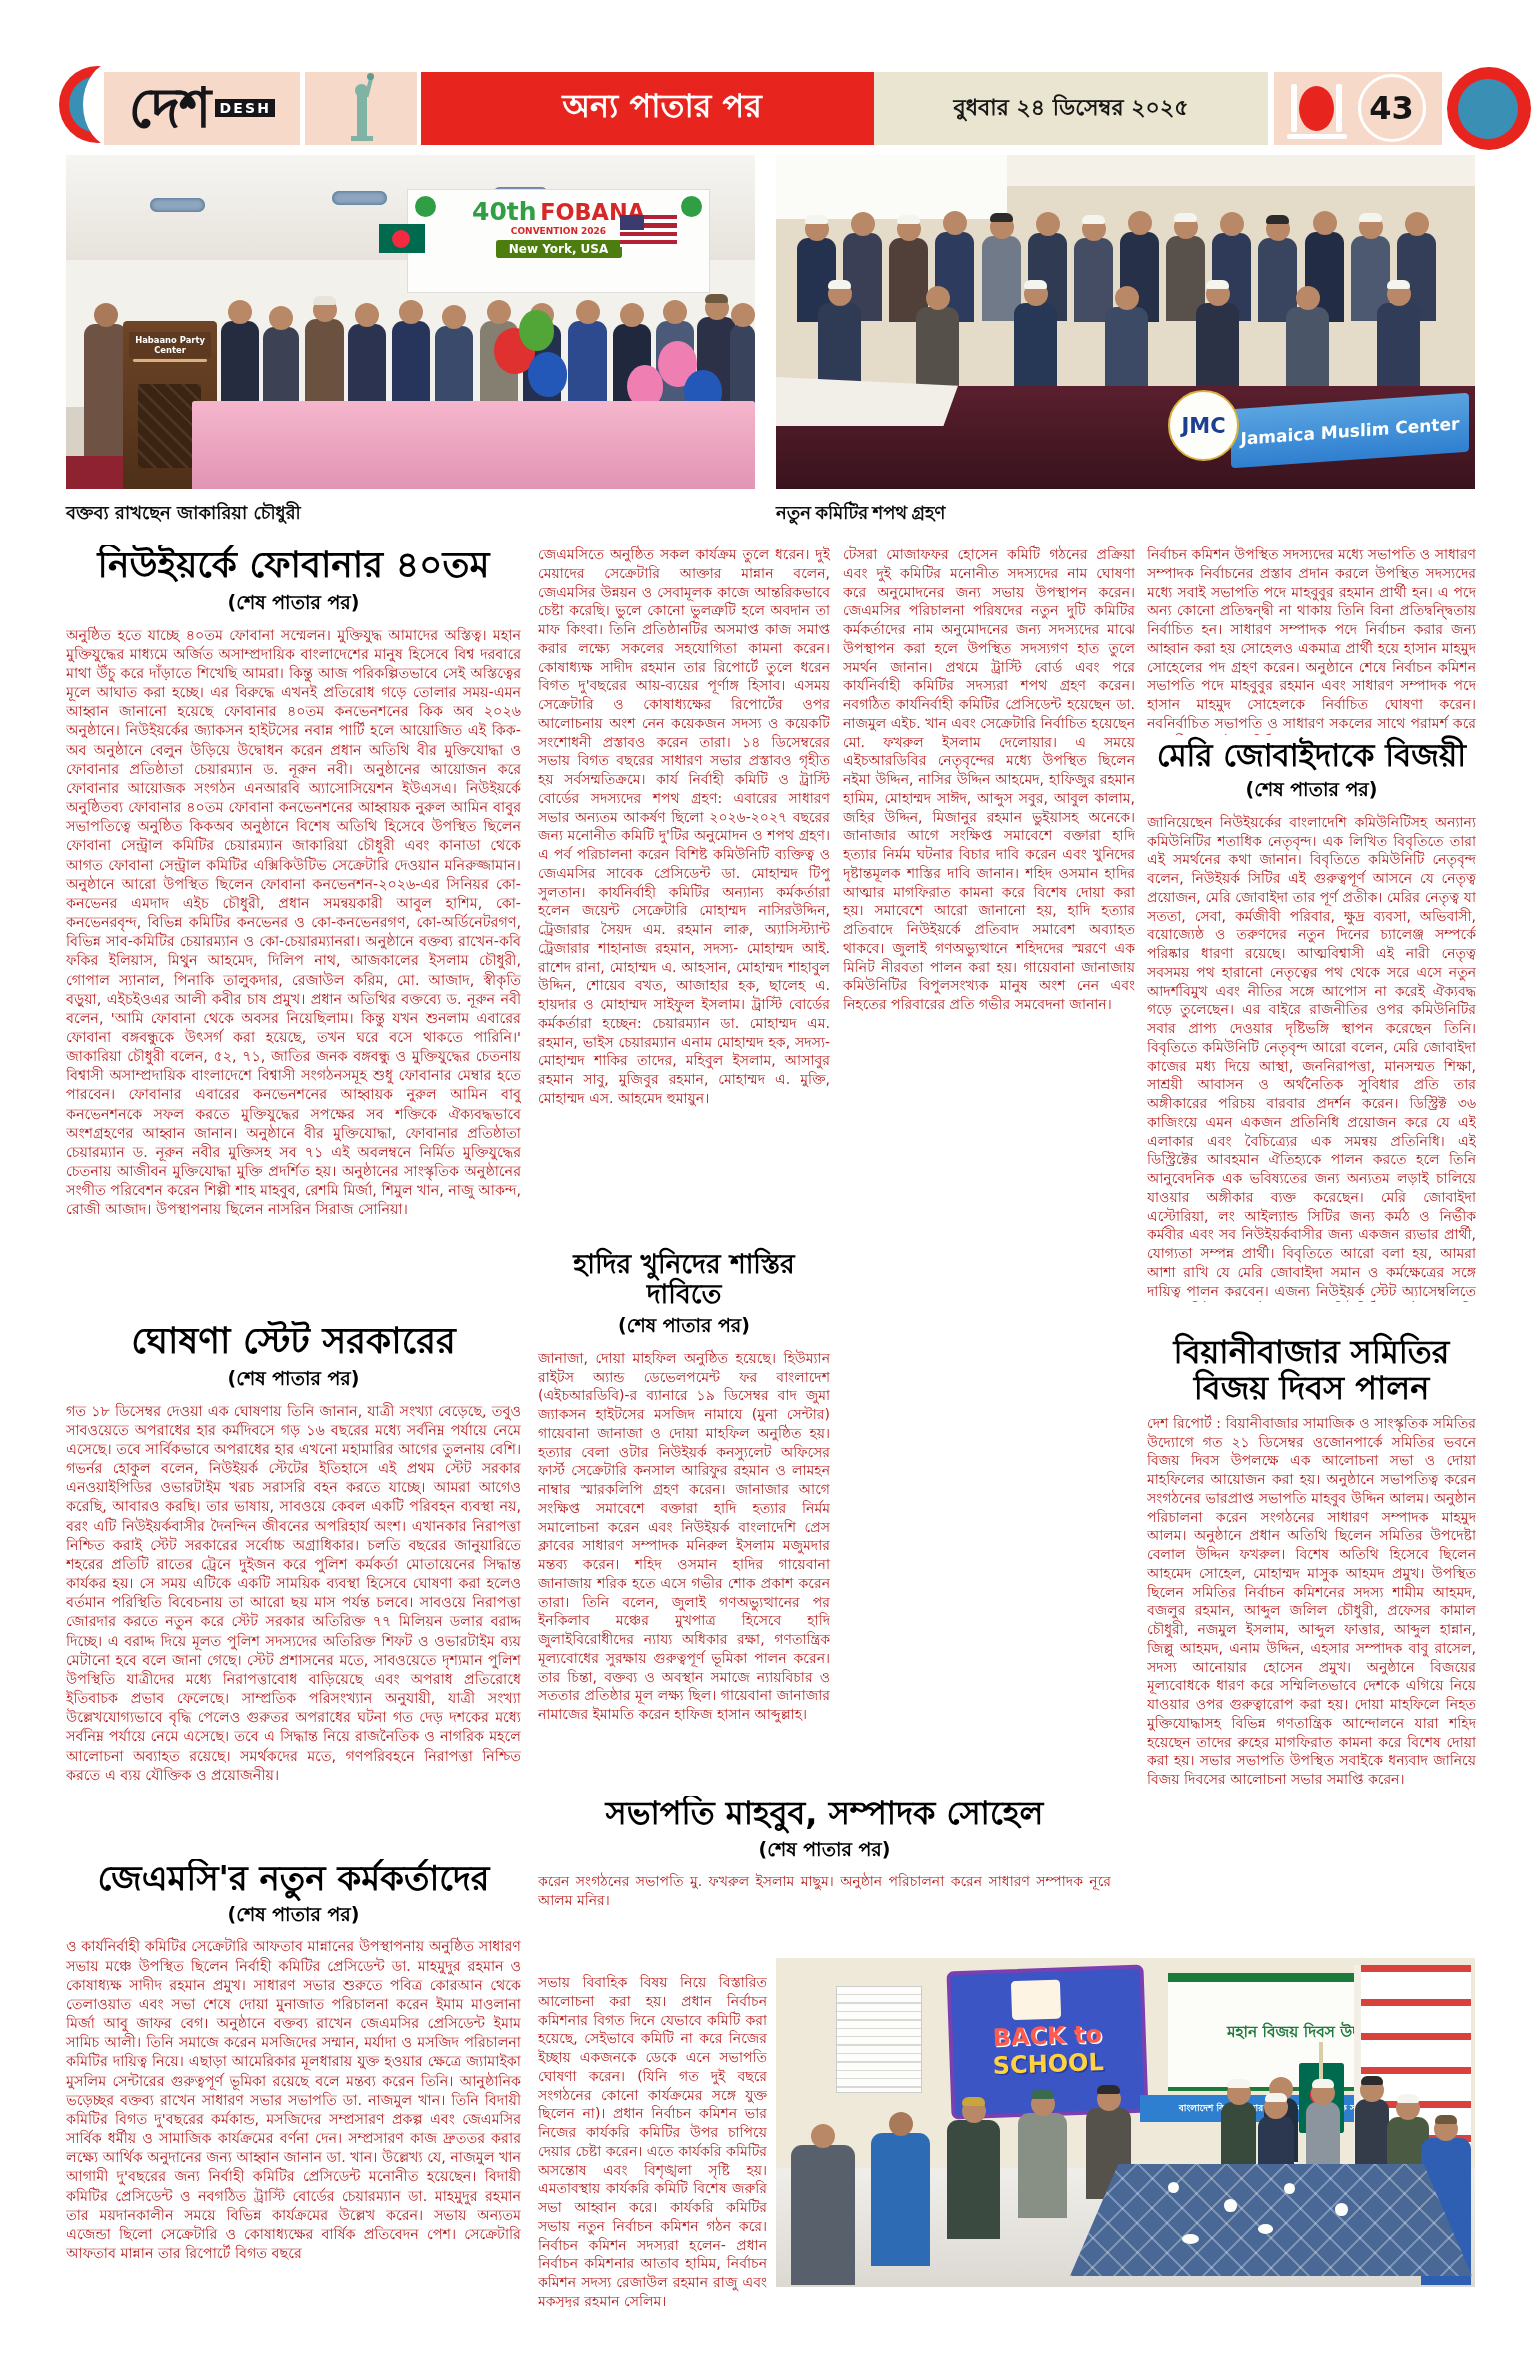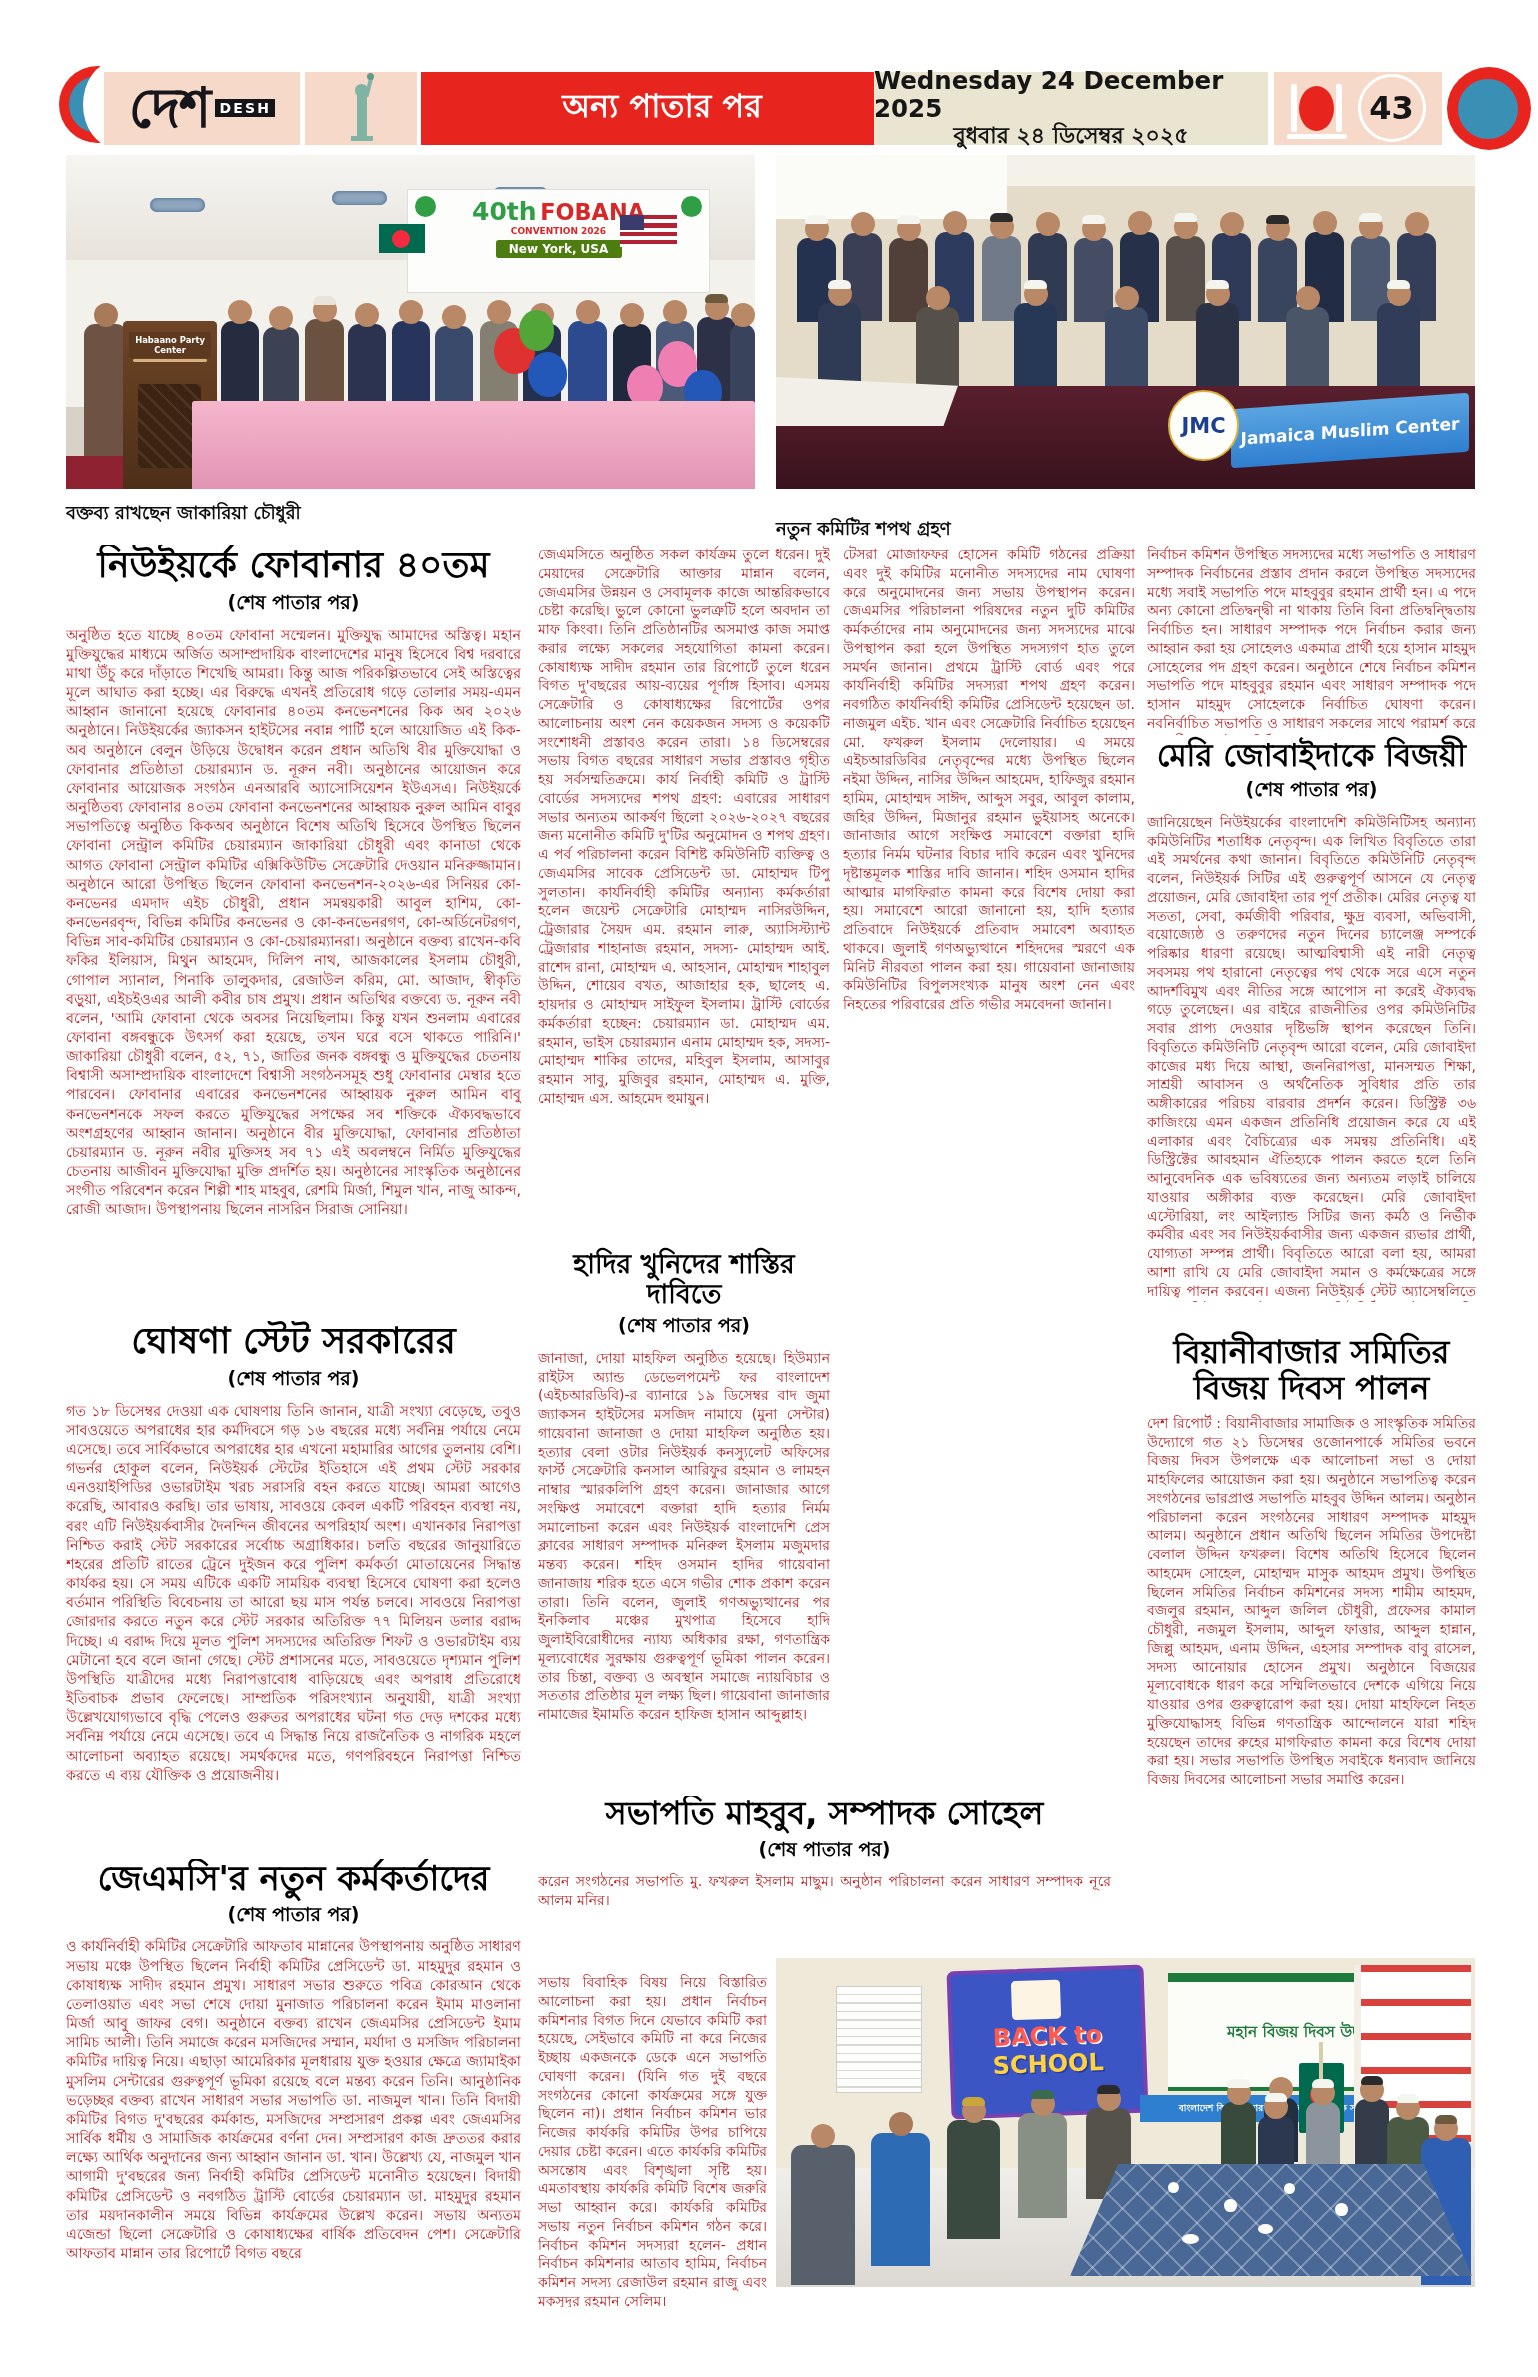--- a/index.html
+++ b/index.html
@@ -62,21 +62,20 @@
 
     <div class="abs hdr-red" style="left:369px;top:19.6px;width:482px;height:73px;display:flex;align-items:center;justify-content:center;">
       <span class="banner-txt">অন্য পাতার পর</span>
     </div>
 
     <div class="abs" style="left:797px;top:19.6px;width:112px;height:73px;background:#e8241f;overflow:hidden;">
       <div class="abs" style="left:25px;top:4.2px;width:168px;height:140px;border-radius:50%;background:#e9e5d0;"></div>
     </div>
 
     <div class="abs hdr-beige" style="left:822px;top:19.6px;width:394px;height:73px;display:flex;flex-direction:column;align-items:center;justify-content:center;">
-      <div class="date-en">Wednesday 24 December 2025</div>
       <div class="date-bn">বুধবার ২৪ ডিসেম্বর ২০২৫</div>
     </div>
 
     <div class="abs hdr-pink" style="left:1222px;top:19.6px;width:168px;height:73px;display:flex;align-items:center;justify-content:center;gap:14px;">
       <div class="abs" style="left:12.6px;top:5.6px;width:60px;height:62px;">
         <div class="minar-pillar abs" style="left:4.2px;top:7px;height:48px;"></div>
         <div class="minar-pillar abs" style="left:49px;top:7px;height:48px;"></div>
         <div class="abs" style="left:12.6px;top:8.4px;width:35px;height:45px;border-radius:50%;background:#e8241f;"></div>
         <div class="abs" style="left:0;bottom:0;width:60px;height:5.6px;background:#fff;border-radius:2.1px;"></div>
       </div>
@@ -272,21 +271,21 @@
       </div>
       <div class="person" style="left: 510px; top: 152px; width: 43px; height: 81px; background: rgb(74, 85, 104); z-index: 5;">
         <div class="phead" style="background: rgb(185, 136, 102);"></div>
       </div>
       <div class="person" style="left: 601px; top: 148px; width: 43px; height: 85px; background: rgb(48, 60, 88); z-index: 5;">
         <div class="phead" style="background: rgb(185, 136, 102);">
           <div class="pcap" style="background: rgb(245, 245, 240);"></div>
         </div>
       </div>
     </div>
-  <div class="abs caption" style="left:776px;top:515px;width:699px;">নতুন কমিটির শপথ গ্রহণ</div>
+  <div class="abs caption" style="left:776px;top:499px;width:699px;font-family:Liberation Serif, serif;">নতুন কমিটির শপথ গ্রহণ</div>
 
   <div class="abs clip" style="left:66px;top:545px;width:455px;height:1762px;">
     <div class="clip" style="height:776px;">
       <div class="headline" style="font-size:36px;">নিউইয়র্কে ফোবানার ৪০তম</div>
       <div class="continued">(শেষ পাতার পর)</div>
       <div class="body-text" style="height:685px;">অনুষ্ঠিত হতে যাচ্ছে ৪০তম ফোবানা সম্মেলন। মুক্তিযুদ্ধ আমাদের অস্তিত্ব। মহান মুক্তিযুদ্ধের মাধ্যমে অর্জিত অসাম্প্রদায়িক বাংলাদেশের মানুষ হিসেবে বিশ্ব দরবারে মাথা উঁচু করে দাঁড়াতে শিখেছি আমরা। কিন্তু আজ পরিকল্পিতভাবে সেই অস্তিত্বের মূলে আঘাত করা হচ্ছে। এর বিরুদ্ধে এখনই প্রতিরোধ গড়ে তোলার সময়-এমন আহ্বান জানানো হয়েছে ফোবানার ৪০তম কনভেনশনের কিক অব ২০২৬ অনুষ্ঠানে। নিউইয়র্কের জ্যাকসন হাইটসের নবান্ন পার্টি হলে আয়োজিত এই কিক-অব অনুষ্ঠানে বেলুন উড়িয়ে উদ্বোধন করেন প্রধান অতিথি বীর মুক্তিযোদ্ধা ও ফোবানার প্রতিষ্ঠাতা চেয়ারম্যান ড. নূরুন নবী। অনুষ্ঠানের আয়োজন করে ফোবানার আয়োজক সংগঠন এনআরবি অ্যাসোসিয়েশন ইউএসএ। নিউইয়র্কে অনুষ্ঠিতব্য ফোবানার ৪০তম ফোবানা কনভেনশনের আহ্বায়ক নুরুল আমিন বাবুর সভাপতিত্বে অনুষ্ঠিত কিকঅব অনুষ্ঠানে বিশেষ অতিথি হিসেবে উপস্থিত ছিলেন ফোবানা সেন্ট্রাল কমিটির চেয়ারম্যান জাকারিয়া চৌধুরী এবং কানাডা থেকে আগত ফোবানা সেন্ট্রাল কমিটির এক্সিকিউটিভ সেক্রেটারি দেওয়ান মনিরুজ্জামান। অনুষ্ঠানে আরো উপস্থিত ছিলেন ফোবানা কনভেনশন-২০২৬-এর সিনিয়র কো-কনভেনর এমদাদ এইচ চৌধুরী, প্রধান সমন্বয়কারী আবুল হাশিম, কো-কনভেনরবৃন্দ, বিভিন্ন কমিটির কনভেনর ও কো-কনভেনরগণ, কো-অর্ডিনেটরগণ, বিভিন্ন সাব-কমিটির চেয়ারম্যান ও কো-চেয়ারম্যানরা। অনুষ্ঠানে বক্তব্য রাখেন-কবি ফকির ইলিয়াস, মিথুন আহমেদ, দিলিপ নাথ, আজকালের ইসলাম চৌধুরী, গোপাল স্যানাল, পিনাকি তালুকদার, রেজাউল করিম, মো. আজাদ, স্বীকৃতি বড়ুয়া, এইচইওএর আলী কবীর চাষ প্রমুখ। প্রধান অতিথির বক্তব্যে ড. নূরুন নবী বলেন, 'আমি ফোবানা থেকে অবসর নিয়েছিলাম। কিন্তু যখন শুনলাম এবারের ফোবানা বঙ্গবন্ধুকে উৎসর্গ করা হয়েছে, তখন ঘরে বসে থাকতে পারিনি।' জাকারিয়া চৌধুরী বলেন, ৫২, ৭১, জাতির জনক বঙ্গবন্ধু ও মুক্তিযুদ্ধের চেতনায় বিশ্বাসী অসাম্প্রদায়িক বাংলাদেশে বিশ্বাসী সংগঠনসমূহ শুধু ফোবানার মেম্বার হতে পারবেন। ফোবানার এবারের কনভেনশনের আহ্বায়ক নুরুল আমিন বাবু কনভেনশনকে সফল করতে মুক্তিযুদ্ধের সপক্ষের সব শক্তিকে ঐক্যবদ্ধভাবে অংশগ্রহণের আহ্বান জানান। অনুষ্ঠানে বীর মুক্তিযোদ্ধা, ফোবানার প্রতিষ্ঠাতা চেয়ারম্যান ড. নূরুন নবীর মুক্তিসহ সব ৭১ এই অবলম্বনে নির্মিত মুক্তিযুদ্ধের চেতনায় আজীবন মুক্তিযোদ্ধা মুক্তি প্রদর্শিত হয়। অনুষ্ঠানের সাংস্কৃতিক অনুষ্ঠানের সংগীত পরিবেশন করেন শিল্পী শাহ মাহবুব, রেশমি মির্জা, শিমুল খান, নাজু আকন্দ, রোজী আজাদ। উপস্থাপনায় ছিলেন নাসরিন সিরাজ সোনিয়া।</div>
     </div>
     <div class="clip" style="height:538px;">
       <div class="headline" style="font-size:36px;">ঘোষণা স্টেট সরকারের</div>
       <div class="continued">(শেষ পাতার পর)</div>

